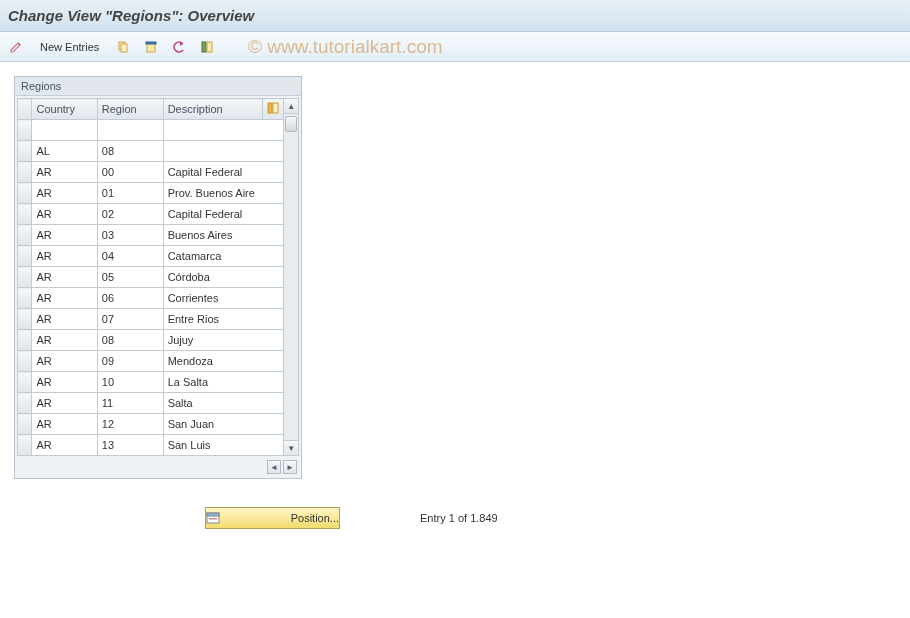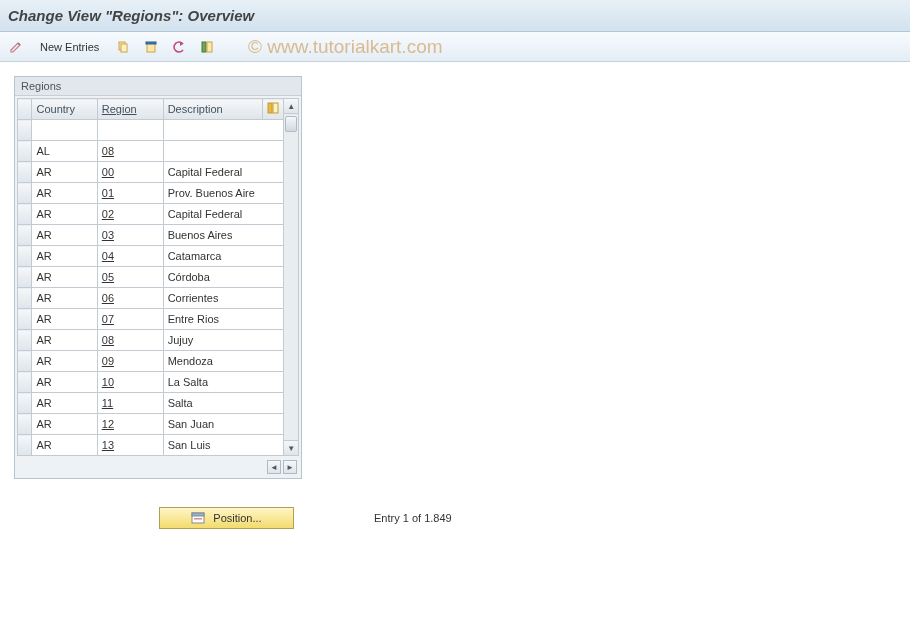--- a/index.html
+++ b/index.html
@@ -89,21 +89,21 @@
     padding: 0 4px;
     overflow: hidden;
     white-space: nowrap;
   }
   table.data th {
     background: linear-gradient(#f5f7f9, #dfe5ea);
     color: #44515c;
   }
   .col-sel { width: 15px; background: linear-gradient(#f5f7f9, #dfe5ea) !important; }
   .col-country { width: 67px; }
-  .col-region { width: 68px; text-decoration: underline; }
+  .col-region { width: 68px; }
   .col-desc { width: 102px; margin-top: 16px; }
   .col-conf { width: 18px; background: linear-gradient(#f5f7f9, #dfe5ea); text-align:center; }
   .vscroll {
     width: 15px;
     display: flex;
     flex-direction: column;
     background: #e8edf0;
     border: 1px solid #c2cbd3;
     border-left: none;
   }
@@ -134,23 +134,23 @@
   }
   .footer {
     display:flex;align-items:center;
     margin-top: 28px; padding-left: 145px;
     gap: 80px;
   }
   .pos-btn {
     width: 135px; height: 22px;
     background: linear-gradient(#fff6c6, #f3db6e);
     border: 1px solid #b0a050;
-    display:flex;align-items:center;justify-content:center;
+    display:flex;align-items:center;justify-content:space-between;
     gap:8px; cursor:pointer;
-    font-size:11px; color:#333;
+    font-size:11px; color:#333;margin-left:46px;
   }
   .entry-text { font-size:11px; color:#333; }
   .watermark {
     position:absolute; top:36px; left:240px;
     font-size:19px; color:rgba(200,130,40,0.5);
     pointer-events:none;
     margin-left:8px;
   }
 </style>
 </head>

